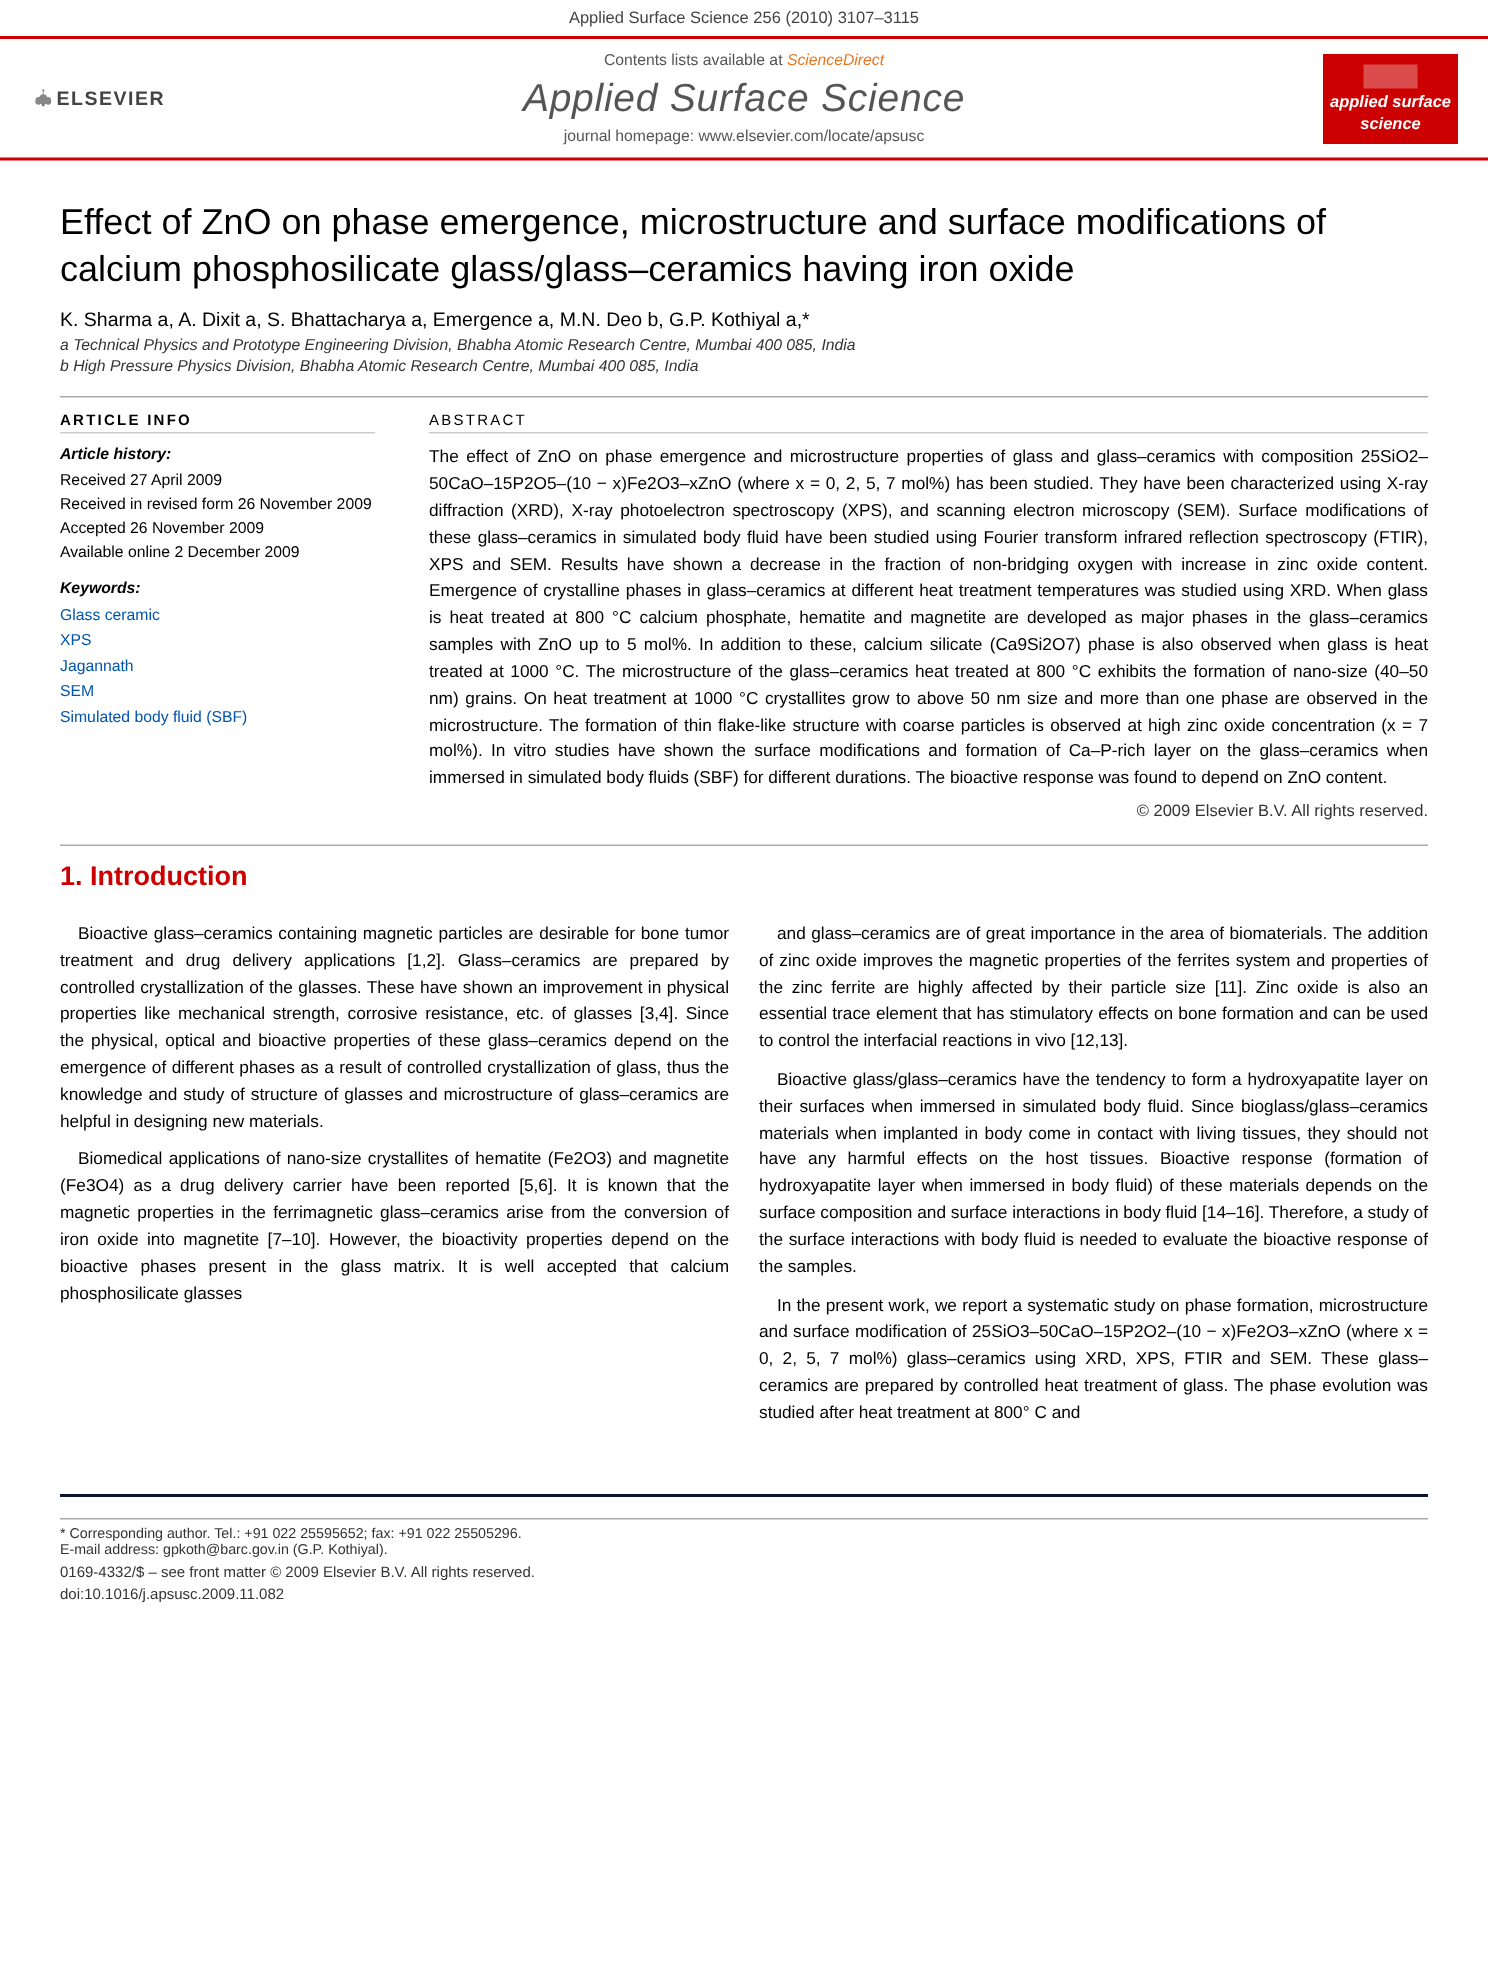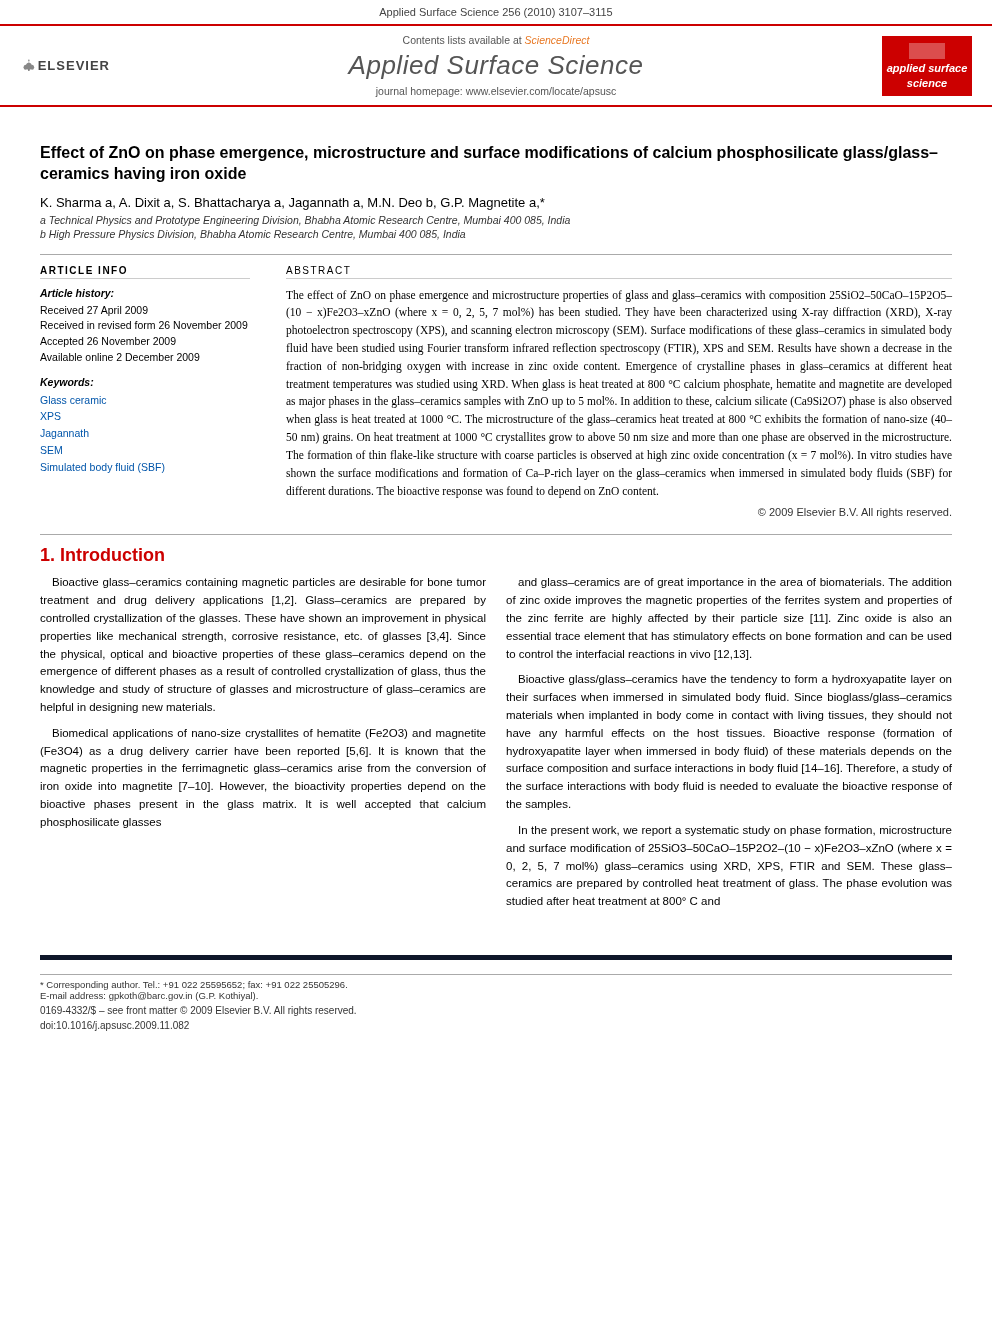--- a/index.html
+++ b/index.html
@@ -107,27 +107,27 @@
       font-style: italic;
     }
 
     
     .main-content {
       padding: 16px 40px 20px 40px;
     }
 
     
     .article-title {
-      font-size: 16px;
-      font-weight: bold;
+      font-size: 24px;
+      font-weight: normal;
       font-family: Arial, sans-serif;
       color: #000;
       line-height: 1.3;
       margin-bottom: 10px;
-      margin-top: 20px;
+      margin-top: 10px;
     }
 
     
     .authors {
       font-size: 13px;
       margin-bottom: 4px;
       font-family: Arial, sans-serif;
     }
 
     .affiliation {
@@ -210,21 +210,21 @@
       color: #000;
       margin-bottom: 8px;
       border-bottom: 1px solid #ccc;
       padding-bottom: 2px;
     }
 
     .abstract-text {
       font-size: 11.5px;
       line-height: 1.55;
       text-align: justify;
-      font-family: Liberation Serif, serif;
+      font-family: Liberation Sans, sans-serif;
       color: #000;
     }
 
     .copyright {
       font-size: 11px;
       font-family: Arial, sans-serif;
       text-align: right;
       margin-top: 6px;
       color: #333;
     }
@@ -241,21 +241,21 @@
       font-size: 18px;
       font-weight: bold;
       color: #c00;
       margin-bottom: 8px;
     }
 
     
     .body-two-col {
       display: flex;
       gap: 20px;
-      margin-top: 8px;
+      margin-top: 20px;
       justify-content: space-between;
     }
 
     .body-left-col {
       flex: 1;
     }
 
     .body-right-col {
       flex: 1;
     }
@@ -265,21 +265,21 @@
       line-height: 1.55;
       text-align: justify;
       font-family: Arial, sans-serif;
       color: #000;
       margin-bottom: 8px;
       text-indent: 12px;
     }
 
     
     .page-footer {
-      border-top: 5px solid #0f172a;
+      border-top: 2px solid #0f172a;
       margin: 16px 40px 0 40px;
       padding-top: 6px;
       font-size: 9.5px;
       font-family: Arial, sans-serif;
       color: #555;
     }
 
     .footer-note {
       font-size: 10px;
       font-family: Arial, sans-serif;
@@ -332,21 +332,21 @@
       <rect x="2" y="2" width="36" height="16" fill="white" opacity="0.3"></rect>
     </svg>
     <div class="journal-logo-title">applied surface science</div>
   </div>
 </div>
 
 <div class="main-content">
 
   <div class="article-title">Effect of ZnO on phase emergence, microstructure and surface modifications of calcium phosphosilicate glass/glass–ceramics having iron oxide</div>
 
-  <div class="authors">K. Sharma a, A. Dixit a, S. Bhattacharya a, Jagannath a, M.N. Deo b, G.P. Magnetite a,*</div>
+  <div class="authors">K. Sharma a, A. Dixit a, S. Bhattacharya a, Emergence a, M.N. Deo b, G.P. Kothiyal a,*</div>
 
   <div class="affiliation">a Technical Physics and Prototype Engineering Division, Bhabha Atomic Research Centre, Mumbai 400 085, India</div>
   <div class="affiliation">b High Pressure Physics Division, Bhabha Atomic Research Centre, Mumbai 400 085, India</div>
 
   <div class="two-col">
 
     <div class="left-col">
       <div class="section-label">ARTICLE  INFO</div>
 
       <div class="article-history-label">Article history:</div>

